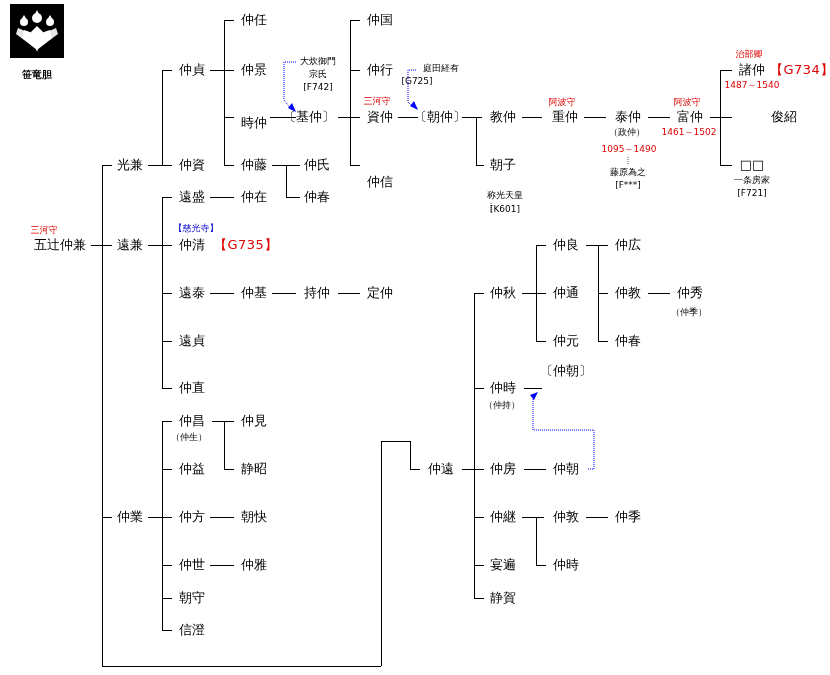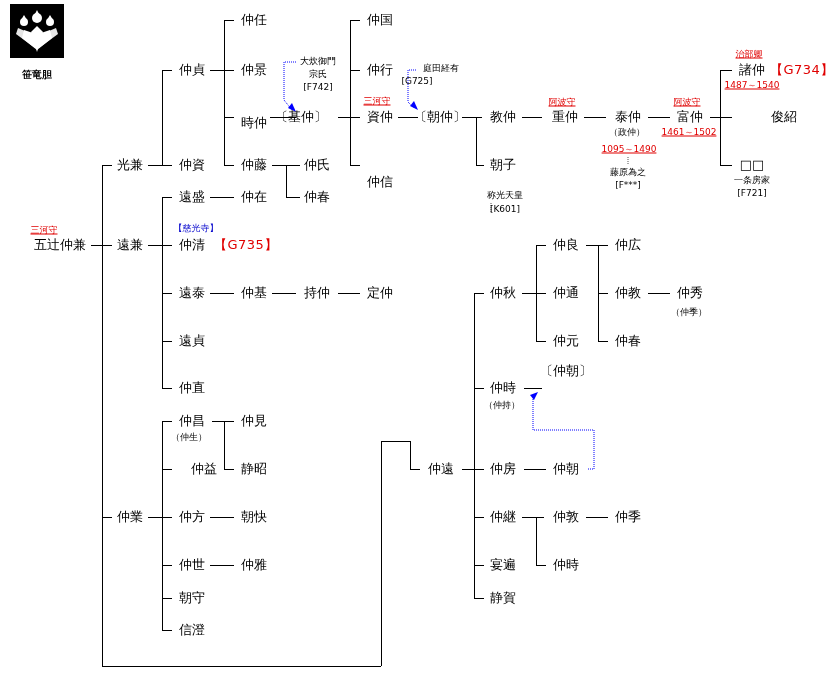--- a/index.html
+++ b/index.html
@@ -1,20 +1,20 @@
 <!DOCTYPE html>
 <html><head>
 <meta charset="utf-8">
 <style>
   html,body{margin:0;padding:0;background:#fff;}
   body{width:830px;height:675px;position:relative;overflow:hidden;font-family:"DejaVu Sans","Liberation Sans",sans-serif;color:#000;}
   #canvas{position:absolute;left:0;top:0;width:830px;height:675px;}
   .n{position:absolute;font-size:13px;line-height:16px;white-space:nowrap;transform:translate(-50%,-50%);}
   .s{position:absolute;font-size:9px;line-height:11px;white-space:nowrap;transform:translate(-50%,-50%);}
-  .red{color:#e00000;text-decoration:underline;}
+  .red{color:#e00000;}
   .blue{color:#0000cc;}
   .ref{position:absolute;font-size:13px;line-height:16px;white-space:nowrap;transform:translate(0,-50%);color:#e00000;letter-spacing:0.5px;}
   .crest{position:absolute;left:10px;top:4px;width:54px;height:54px;background:#000;}
   .crest-label{position:absolute;left:37px;top:68px;transform:translateX(-50%);font-size:10px;font-weight:bold;}
 </style>
 </head>
 <body>
 
 <svg id="canvas" width="830" height="675" xmlns="http://www.w3.org/2000/svg">
   <g stroke="#000" stroke-width="1" fill="none" shape-rendering="crispEdges">
@@ -104,21 +104,21 @@
 <div class="n" style="left:130px;top:245px">遠兼</div>
 <div class="n" style="left:130px;top:517px">仲業</div>
 <div class="n" style="left:192px;top:70px">仲貞</div>
 <div class="n" style="left:192px;top:165px">仲資</div>
 <div class="n" style="left:192px;top:197px">遠盛</div>
 <div class="n" style="left:254px;top:20px">仲任</div>
 <div class="n" style="left:254px;top:70px">仲景</div>
 <div class="n" style="left:254px;top:123px">時仲</div>
 <div class="n" style="left:254px;top:165px">仲藤</div>
 <div class="n" style="left:254px;top:197px">仲在</div>
-<div class="n" style="left:301px;top:117px">〔基仲〕</div>
+<div class="n" style="left:309px;top:117px">〔基仲〕</div>
 <div class="n" style="left:317px;top:165px">仲氏</div>
 <div class="n" style="left:317px;top:197px">仲春</div>
 <div class="n" style="left:380px;top:20px">仲国</div>
 <div class="n" style="left:380px;top:70px">仲行</div>
 <div class="n" style="left:380px;top:117px">資仲</div>
 <div class="n" style="left:380px;top:182px">仲信</div>
 <div class="n" style="left:440px;top:117px">〔朝仲〕</div>
 <div class="n" style="left:503px;top:117px">教仲</div>
 <div class="n" style="left:503px;top:165px">朝子</div>
 <div class="n" style="left:565px;top:117px">重仲</div>
@@ -130,21 +130,21 @@
 <div class="n" style="left:192px;top:245px">仲清</div>
 <div class="n" style="left:192px;top:293px">遠泰</div>
 <div class="n" style="left:254px;top:293px">仲基</div>
 <div class="n" style="left:317px;top:293px">持仲</div>
 <div class="n" style="left:380px;top:293px">定仲</div>
 <div class="n" style="left:192px;top:341px">遠貞</div>
 <div class="n" style="left:192px;top:388px">仲直</div>
 <div class="n" style="left:192px;top:421px">仲昌</div>
 <div class="n" style="left:254px;top:421px">仲見</div>
 <div class="n" style="left:254px;top:469px">静昭</div>
-<div class="n" style="left:204px;top:469px">仲益</div>
+<div class="n" style="left:192px;top:469px">仲益</div>
 <div class="n" style="left:192px;top:517px">仲方</div>
 <div class="n" style="left:254px;top:517px">朝快</div>
 <div class="n" style="left:192px;top:565px">仲世</div>
 <div class="n" style="left:254px;top:565px">仲雅</div>
 <div class="n" style="left:192px;top:598px">朝守</div>
 <div class="n" style="left:192px;top:630px">信澄</div>
 <div class="n" style="left:441px;top:469px">仲遠</div>
 <div class="n" style="left:503px;top:293px">仲秋</div>
 <div class="n" style="left:566px;top:245px">仲良</div>
 <div class="n" style="left:628px;top:245px">仲広</div>

